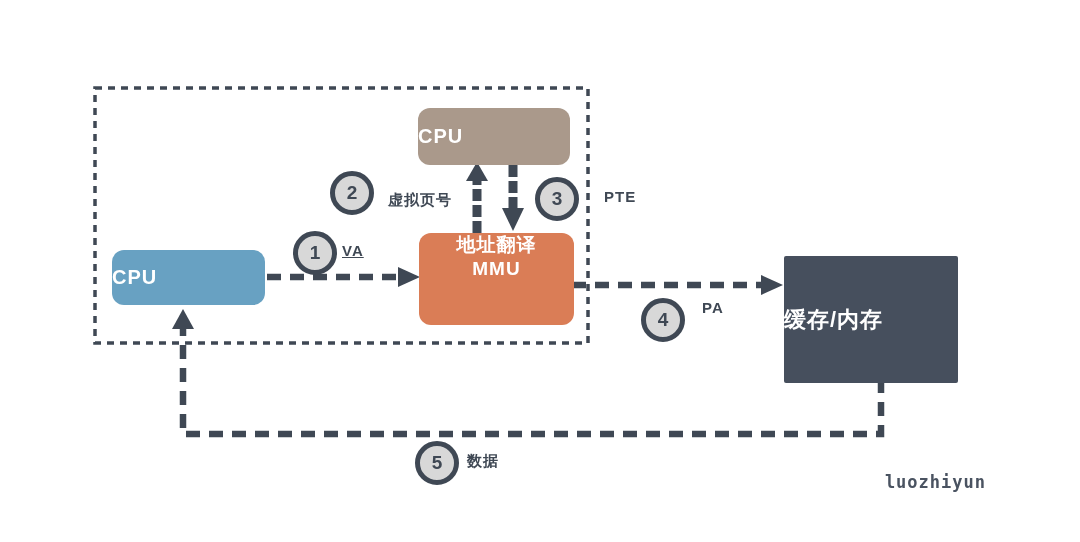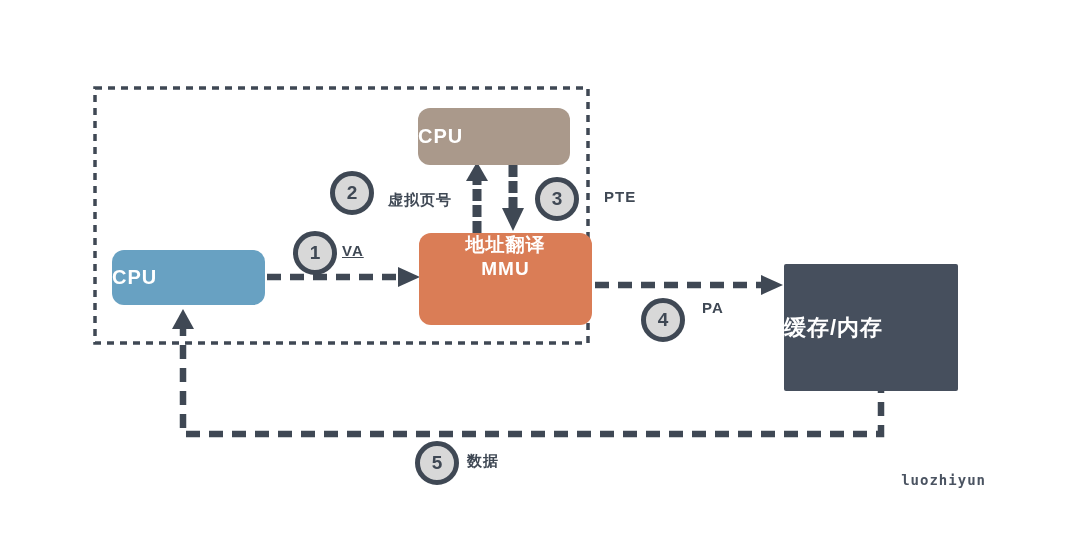--- a/index.html
+++ b/index.html
@@ -54,22 +54,22 @@
     display: flex;
     align-items: center;
     justify-content: flex-start;
     color: #fff;
     font-weight: bold;
     letter-spacing: 1px;
     text-align: center;
   }
   .node-cpu-left  { left: 112px; top: 250px; width: 153px; height: 55px;  background: var(--blue);   border-radius: 12px; font-size: 20px; }
   .node-cpu-top   { left: 418px; top: 108px; width: 152px; height: 57px;  background: var(--tan);    border-radius: 12px; font-size: 20px; }
-  .node-mmu       { left: 419px; top: 233px; width: 173px; height: 92px;  background: var(--orange); border-radius: 12px; font-size: 19px; flex-direction: column; line-height: 24px; }
-  .node-memory    { left: 784px; top: 264px; width: 174px; height: 127px; background: var(--darkbox); border-radius: 2px; font-size: 22px; }
+  .node-mmu       { left: 419px; top: 233px; width: 155px; height: 92px;  background: var(--orange); border-radius: 12px; font-size: 19px; flex-direction: column; line-height: 24px; }
+  .node-memory    { left: 784px; top: 256px; width: 174px; height: 127px; background: var(--darkbox); border-radius: 2px; font-size: 22px; }
   .badge {
     position: absolute;
     width: 44px; height: 44px;
     border-radius: 50%;
     border: 5px solid var(--ink);
     background: var(--badgefill);
     color: var(--ink);
     display: flex;
     align-items: center;
     justify-content: center;
@@ -92,21 +92,21 @@
   .lbl-va   { left: 342px; top: 242px; text-decoration: underline; }
   .lbl-vpn  { left: 388px; top: 191px; }
   .lbl-pte  { left: 592px; top: 188px; margin-left: 12px; }
   .lbl-pa   { left: 702px; top: 299px; text-align: center; }
   .lbl-data { left: 467px; top: 452px; text-align: center; }
   .watermark {
     position: absolute;
     right: 94px; top: 472px;
     font-family: "DejaVu Sans Mono", "Liberation Mono", monospace;
     font-weight: bold;
-    font-size: 14px;
+    font-size: 17px;
     color: var(--watermark);
     letter-spacing: 1px;
   }
 </style>
 </head>
 <body>
 
 <div class="stage">
 
   <svg class="lines" viewBox="0 0 1080 542" xmlns="http://www.w3.org/2000/svg">

